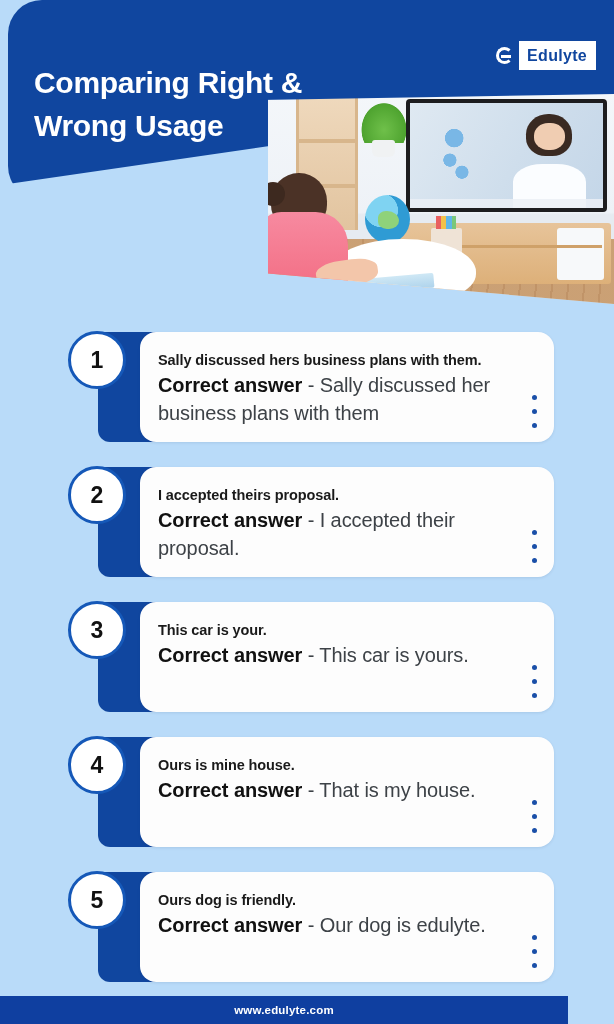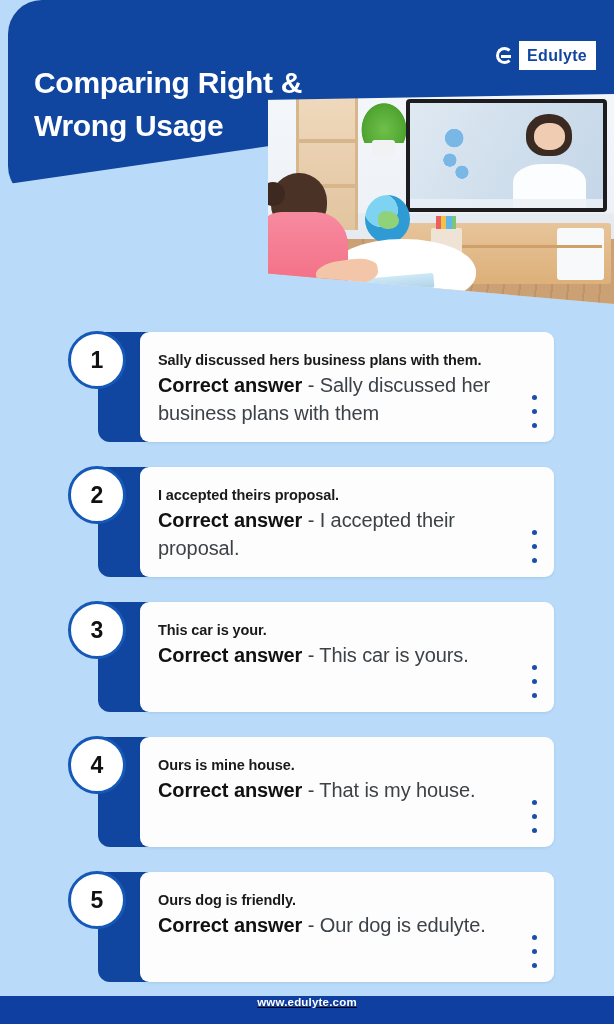--- a/index.html
+++ b/index.html
@@ -385,21 +385,21 @@
     z-index: 2;
   }
 
   .card {
     position: absolute;
     left: 140px;
     top: 7px;
     width: 414px;
     height: 110px;
     background: #fdfdfd;
-    border-radius: 9px;
+    border-radius: 16px;
     box-shadow: 0 1px 3px rgba(10,40,90,.10);
     z-index: 3;
     padding: 19px 44px 0 18px;
   }
 
   .wrong {
     font-size: 14.5px;
     font-weight: bold;
     color: #1a1a1a;
     line-height: 1.3;
@@ -454,27 +454,26 @@
     font-weight: bold;
     color: #111111;
     line-height: 1;
   }
 
   
   .footer {
     position: absolute;
     left: 0;
     bottom: 0;
-    width: 614px;
+    width: 568px;
     height: 28px;
     background: #0f3fa0;
     display: flex;
-    align-items: flex-start;
+    align-items: center;
     justify-content: center;
-    text-decoration: underline;
   }
   .footer span {
     color: #ffffff;
     font-size: 11.5px;
     font-weight: bold;
     letter-spacing: 0.2px;
   }
 </style>
 </head>
 <body>

